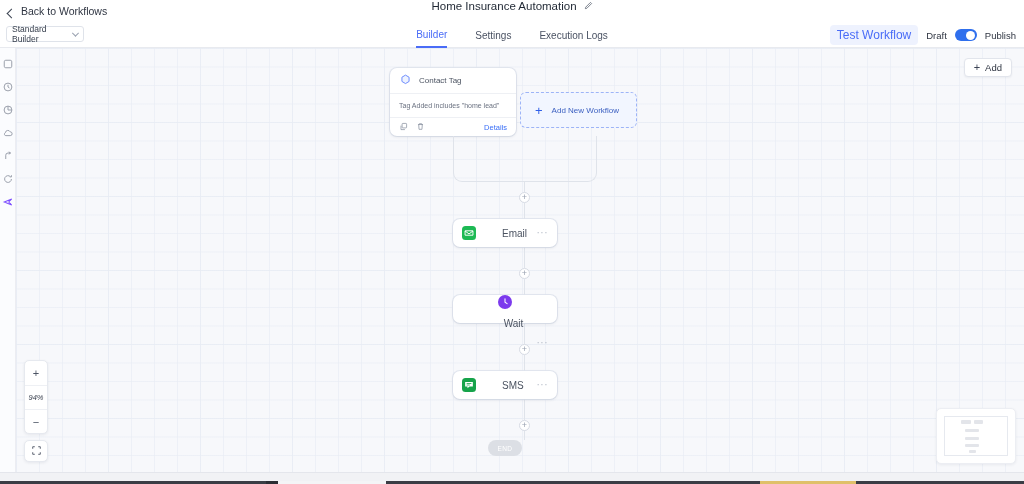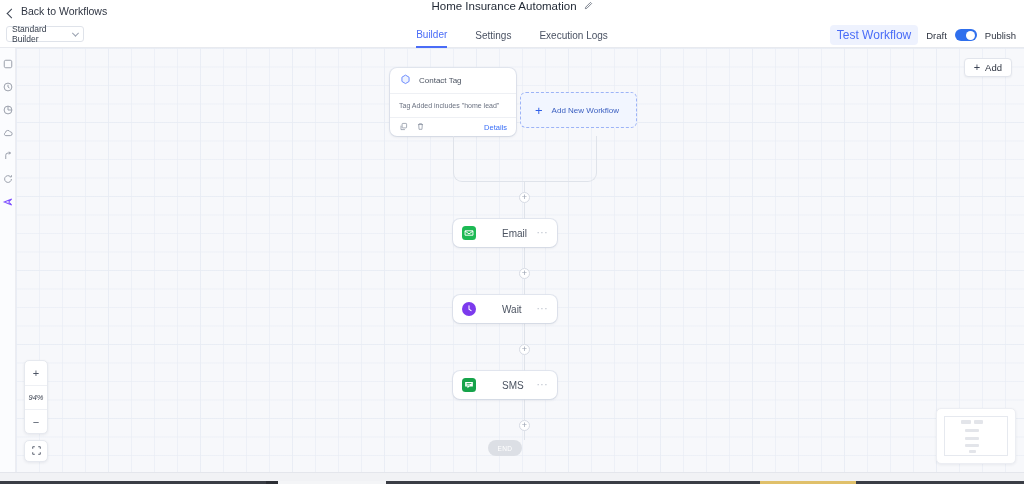--- a/index.html
+++ b/index.html
@@ -174,21 +174,21 @@
     cursor: pointer;
   }
   .at-plus { font-size: 13px; color: #2f5fe8; line-height: 1; }
   .at-label { font-size: 8px; color: #3b5fc0; }
 
   .step {
     left: 437px; width: 104px; height: 28px;
     display: flex; align-items: center; gap: 9px; padding: 0 9px;
   }
   .step-email { top: 171px; }
-  .step-wait  { top: 247px; }
+  .step-wait  { top: 247px; flex-direction: column; }
   .step-sms   { top: 323px; }
   .step-label { font-size: 10px; color: #4b5361; padding-left: 17px; }
   .dots {
     margin-left: auto; color: #b4bac6; font-size: 10px;
     letter-spacing: .5px; line-height: 1; cursor: pointer;
   }
   .node-ico { width: 14px; height: 14px; border-radius: 4px; display:block; }
 
   
   .conn { position: absolute; background: #dfe3ea; }

